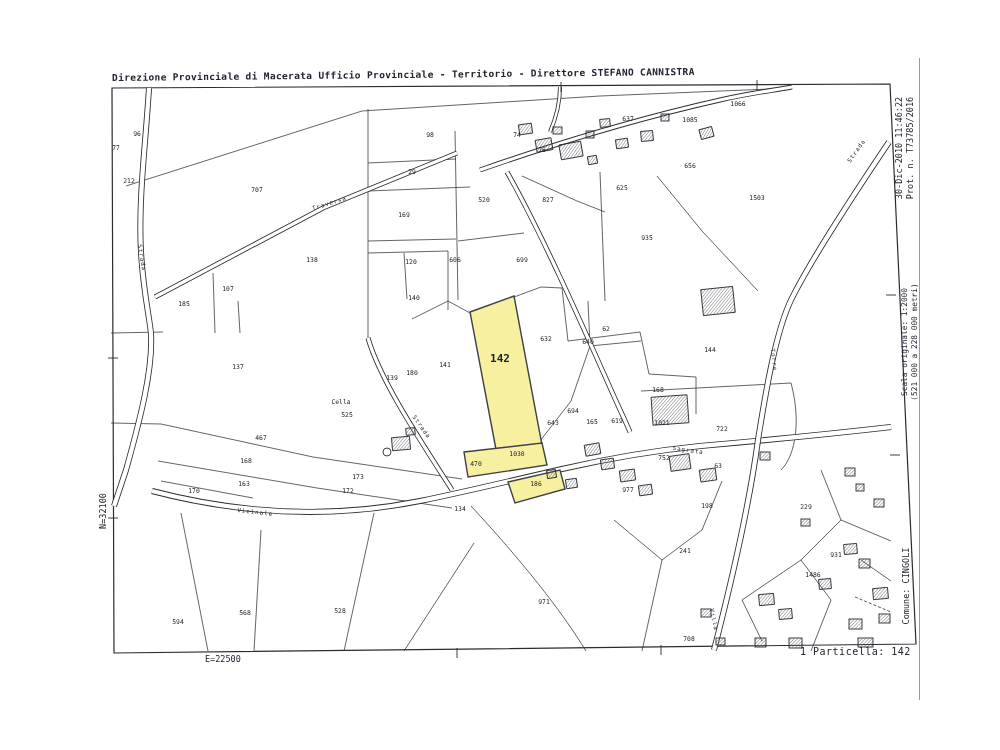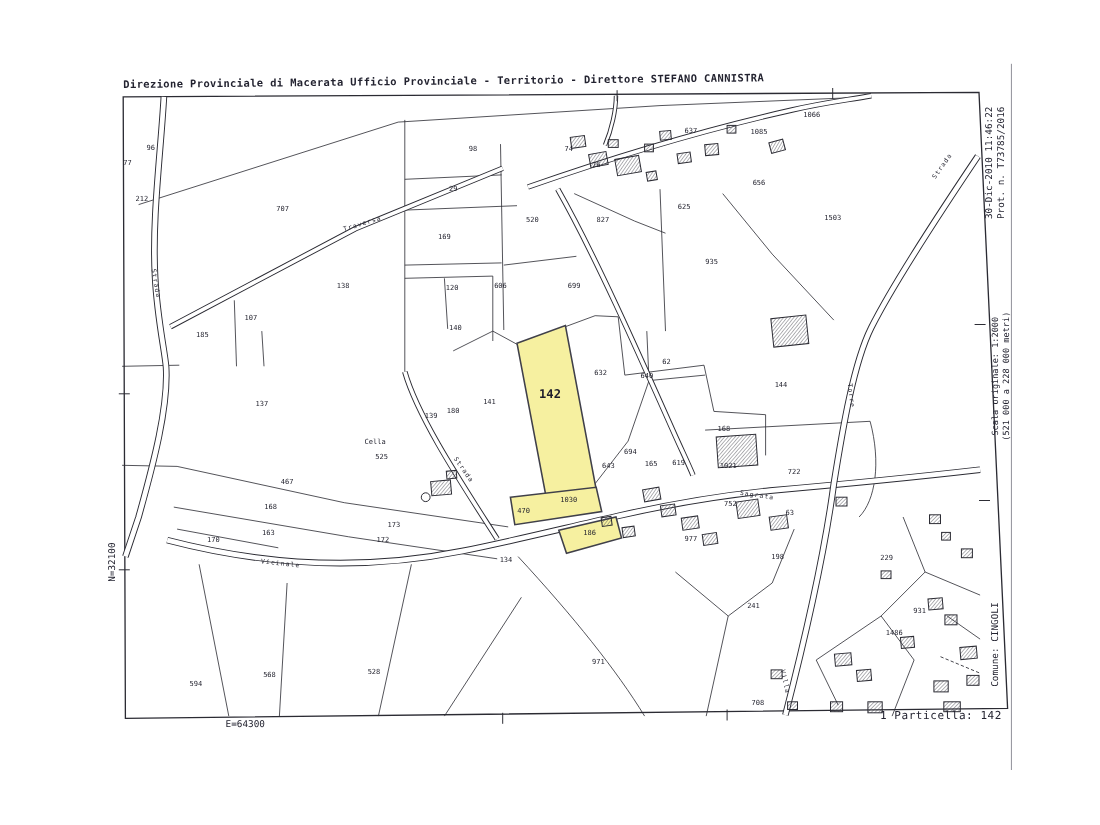--- a/index.html
+++ b/index.html
@@ -228,18 +228,18 @@
 
   <div class="mtext rot right-scale">
     <div>Scala originale: 1:2000</div>
     <div>(521 000 a 228 000 metri)</div>
   </div>
 
   <div class="mtext rot right-comune">Comune: CINGOLI</div>
 
   <div class="mtext rot left-north">N=32100</div>
 
-  <div class="mtext bottom-east">E=64300</div>
+  <div class="mtext bottom-east">E=22500</div>
 
   <div class="mtext bottom-part">1 Particella: 142</div>
 
   <div class="scan-edge"></div>
 </div>
 
 </body></html>

